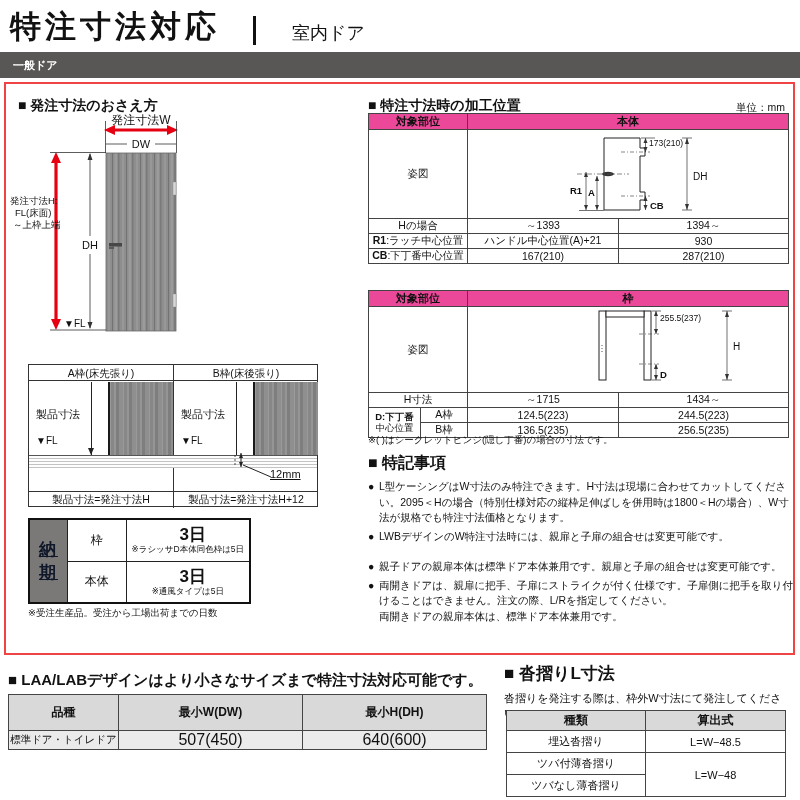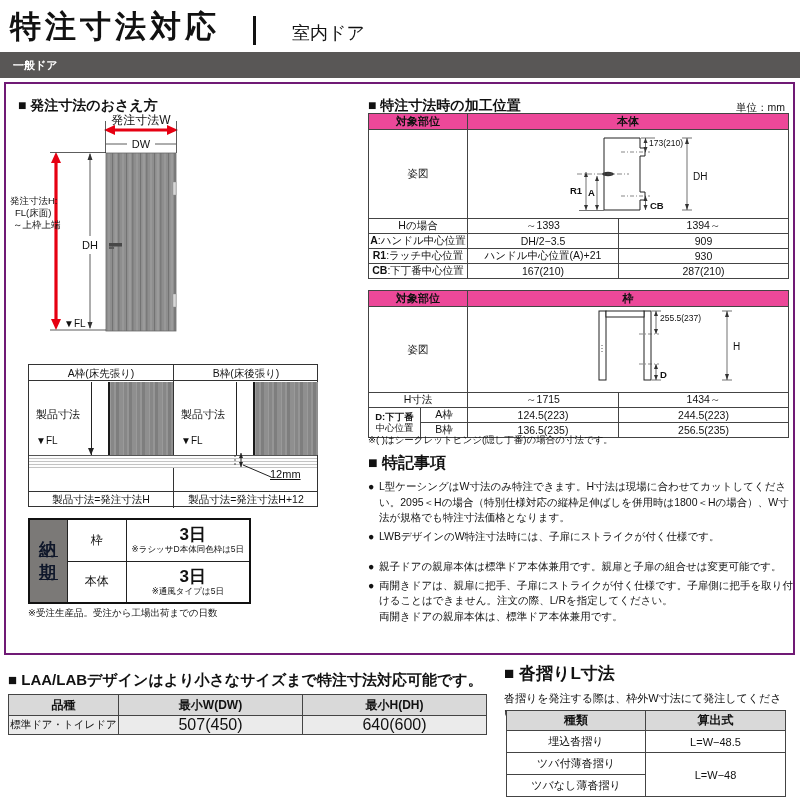--- a/index.html
+++ b/index.html
@@ -7,21 +7,21 @@
   body { font-family:"Liberation Sans","DejaVu Sans",sans-serif; color:#111; position:relative; overflow:hidden; }
   .abs { position:absolute; }
 
   
   .page-title { left:10px; top:6px; font-size:31px; font-weight:bold; letter-spacing:4px; }
   .title-divider { left:253px; top:16px; width:3px; height:29px; background:#111; }
   .page-subtitle { left:292px; top:21px; font-size:18px; }
   .category-bar { left:0; top:52px; width:800px; height:26px; background:#595756; color:#fff;
                   font-size:11px; font-weight:bold; line-height:26px; padding-left:13px; }
 
-  .content-box { left:4px; top:82px; width:791px; height:573px; border:2px solid #701a75; background:#fff; }
+  .content-box { left:4px; top:82px; width:791px; height:573px; border:2px solid #ef4444; background:#fff; }
 
   .sec-heading { font-size:14px; font-weight:bold; }
   .unit { font-size:10.5px; }
 
   
   .panels { left:22px; top:280px; width:290px; height:143px; border:1px solid #333; }
   .panels .vdiv { position:absolute; left:144px; top:0; width:1px; height:143px; background:#333; }
   .panel-head { position:absolute; top:0; height:16px; width:144px; font-size:10.5px; text-align:center;
                 line-height:16px; border-bottom:1px solid #333; }
   .panel-body { position:absolute; top:17px; height:73px; width:144px; }
@@ -65,21 +65,21 @@
   .notes-heading { font-size:16px; font-weight:bold; margin-bottom:5px; }
   .note-item { display:flex; font-size:10.5px; line-height:15.5px; }
   .note-item .dot { width:11px; flex:0 0 11px; }
   .note-item .note-text { white-space:pre-line; flex:1; }
   .gap-top { margin-top:15px; }
 
   
   .min-heading { left:8px; top:671px; font-size:15px; font-weight:bold; }
   .min-table { left:8px; top:694px; border-collapse:collapse; border:1.5px solid #111; table-layout:fixed; }
   .min-table td { border:1px solid #444; text-align:center; }
-  .min-table .hd { background:#d9d9d9; font-size:12px; font-weight:bold; height:21px; }
+  .min-table .hd { background:#d9d9d9; font-size:12px; font-weight:bold; height:36px; }
   .min-table .dr { height:19px; background:#ebebeb; }
   .min-kind { font-size:10.5px; }
   .min-num { font-size:16px; }
 
   .kutsu-heading { left:504px; top:662px; font-size:17px; font-weight:bold; }
   .kutsu-desc { left:504px; top:691px; font-size:11px; }
   .kutsu-table { left:506px; top:710px; border-collapse:collapse; border:1.5px solid #111; table-layout:fixed; }
   .kutsu-table td { border:1px solid #444; text-align:center; font-size:11px; }
   .kutsu-table .hd { background:#d9d9d9; font-weight:bold; font-size:12px; height:20px; }
   .kutsu-table .kr { height:22px; }
@@ -247,25 +247,20 @@
           <text x="181" y="79" font-size="9.5" font-weight="bold" fill="#111">CB</text>
         </svg>
       </td>
     </tr>
     <tr class="drow">
           <td>Hの場合</td>
       <td>～1393</td>
       <td>1394～</td>
         </tr>
     <tr class="drow">
-          <td><span class="b">A</span><span>:ハンドル中心位置</span></td>
-      <td>DH/2−3.5</td>
-      <td>909</td>
-        </tr>
-    <tr class="drow">
           <td><span class="b">R1</span><span>:ラッチ中心位置</span></td>
       <td>ハンドル中心位置(A)+21</td>
       <td>930</td>
         </tr>
     <tr class="drow">
           <td><span class="b">CB</span><span>:下丁番中心位置</span></td>
       <td>167(210)</td>
       <td>287(210)</td>
         </tr>
   </tbody>
@@ -333,21 +328,21 @@
   <div class="abs small-note" style="left:362px; top:350px;">※( )はシークレットヒンジ(隠し丁番)の場合の寸法です。</div>
 
   <div class="abs notes">
     <div class="notes-heading">■ 特記事項</div>
     <div class="note-item">
       <span class="dot">●</span>
         <div class="note-text">L型ケーシングはW寸法のみ特注できます。H寸法は現場に合わせてカットしてください。2095＜Hの場合（特別仕様対応の縦枠足伸ばしを併用時は1800＜Hの場合）、W寸法が規格でも特注寸法価格となります。</div>
     </div>
     <div class="note-item" style="margin-top:3px;">
       <span class="dot">●</span>
-        <div class="note-text">LWBデザインのW特注寸法時には、子扉にストライクが付く仕様です。</div>
+        <div class="note-text">LWBデザインのW特注寸法時には、親扉と子扉の組合せは変更可能です。</div>
     </div>
     <div class="note-item gap-top">
       <span class="dot">●</span>
         <div class="note-text">親子ドアの親扉本体は標準ドア本体兼用です。親扉と子扉の組合せは変更可能です。</div>
     </div>
     <div class="note-item" style="margin-top:3px;">
       <span class="dot">●</span>
         <div class="note-text">両開きドアは、親扉に把手、子扉にストライクが付く仕様です。子扉側に把手を取り付けることはできません。注文の際、L/Rを指定してください。
 両開きドアの親扉本体は、標準ドア本体兼用です。</div>
     </div>

